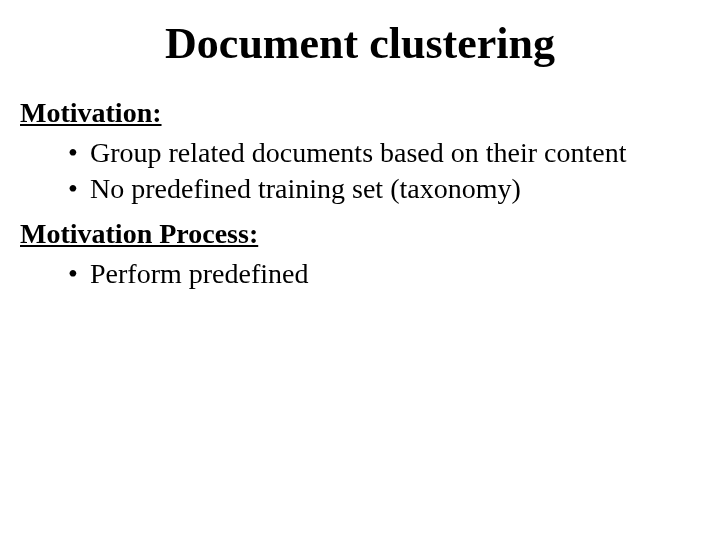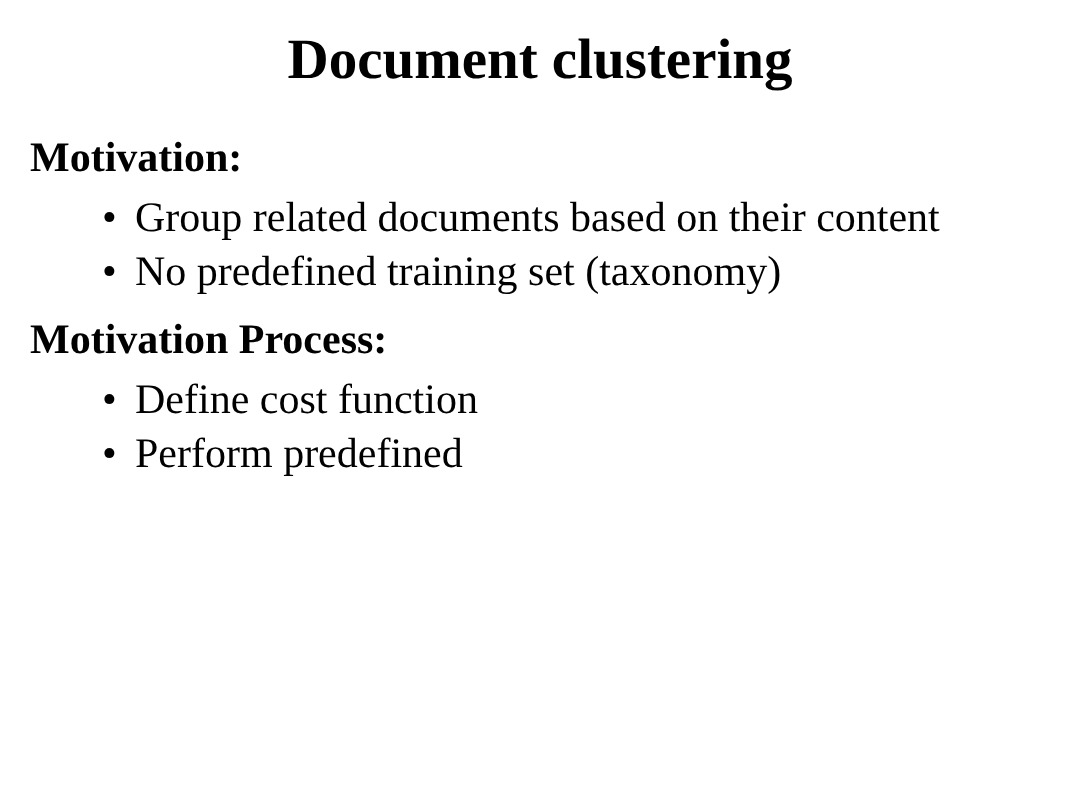--- a/index.html
+++ b/index.html
@@ -9,30 +9,31 @@
     }
     body {
       width: 720px;
       height: 540px;
       background: #ffffff;
       font-family: "Times New Roman", Times, serif;
       color: #000000;
       padding: 18px 20px;
     }
     .title {
-      font-size: 38px;
+      font-size: 44px;
       font-weight: bold;
       text-align: center;
       margin-bottom: 28px;
       margin-left: 60px;
       margin-right: 60px;
     }
     .section-heading {
       font-size: 28px;
       font-weight: bold;
+      text-decoration: underline;
       margin-bottom: 6px;
       margin-top: 4px;
     }
     .bullet-list {
       list-style: none;
       margin-left: 48px;
       margin-bottom: 10px;
     }
     .bullet-item {
       font-size: 28px;
@@ -53,15 +54,14 @@
 <h1 class="title">Document clustering</h1>
 
 <h2 class="section-heading">Motivation:</h2>
 <ul class="bullet-list">
   <li class="bullet-item">Group related documents based on their content</li>
   <li class="bullet-item">No predefined training set (taxonomy)</li>
 </ul>
 
 <h2 class="section-heading">Motivation Process:</h2>
 <ul class="bullet-list">
-  <li class="bullet-item">Define cost function</li>
   <li class="bullet-item">Perform predefined</li>
 </ul>
 
 </body></html>

